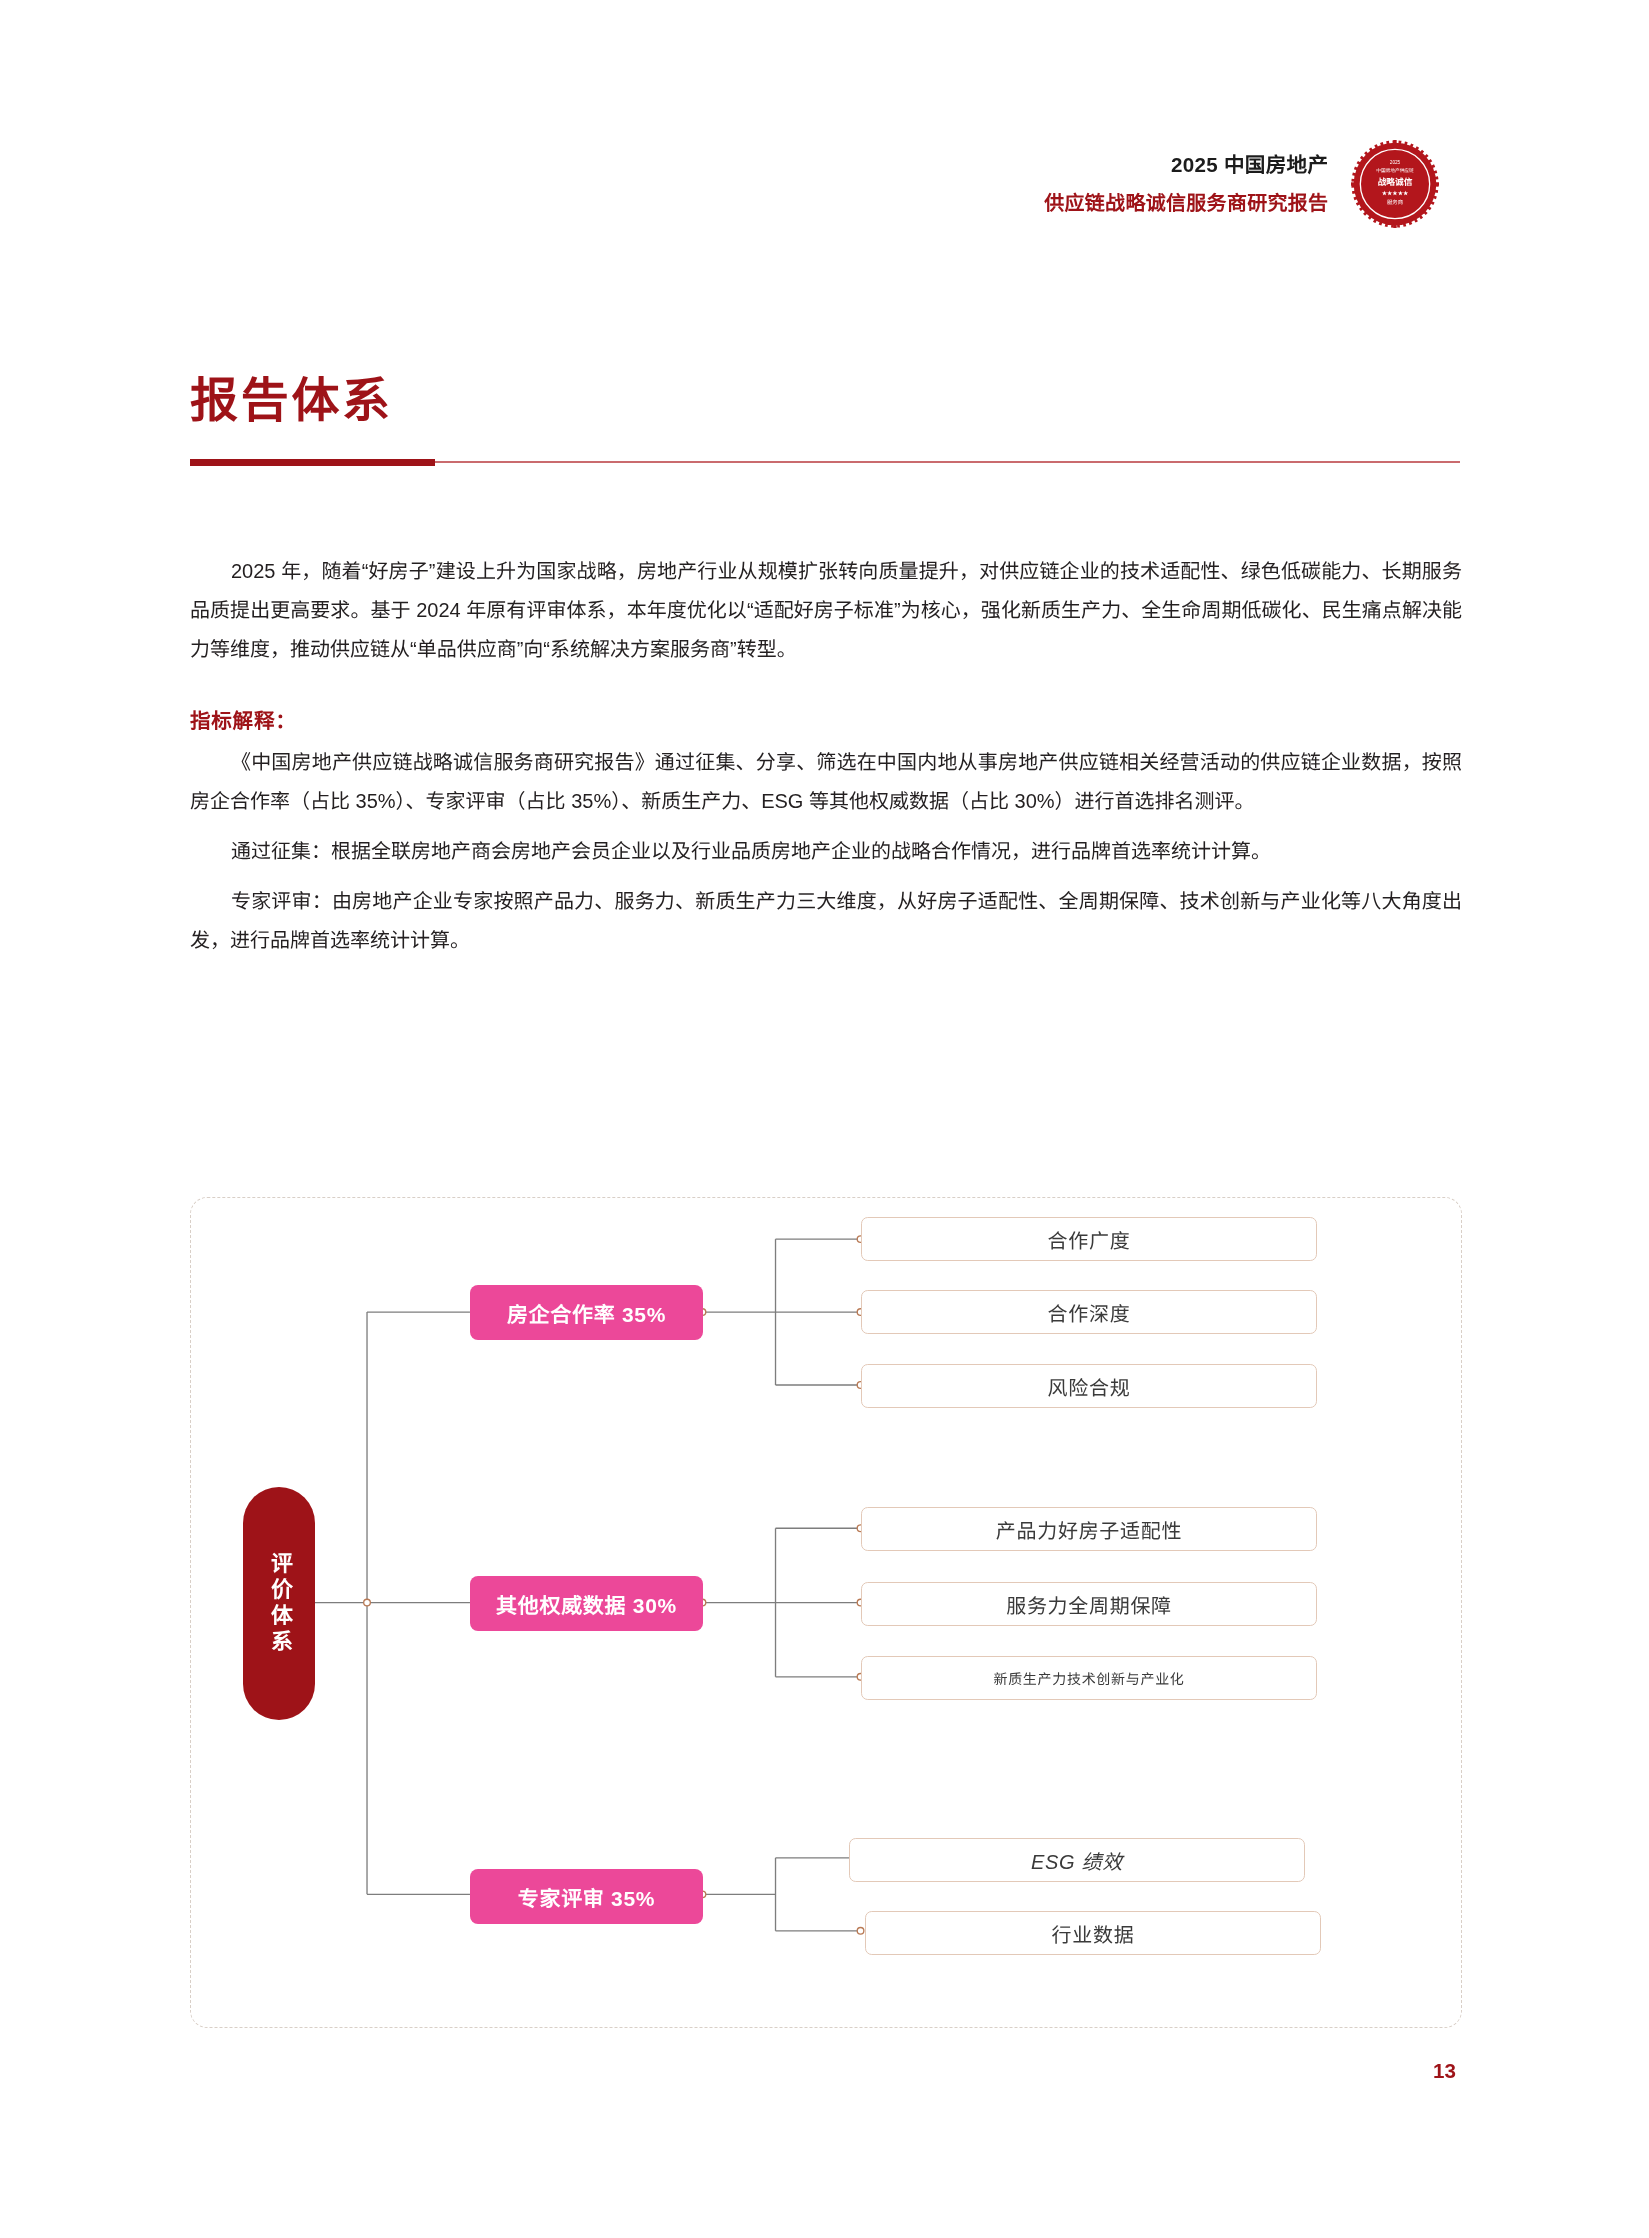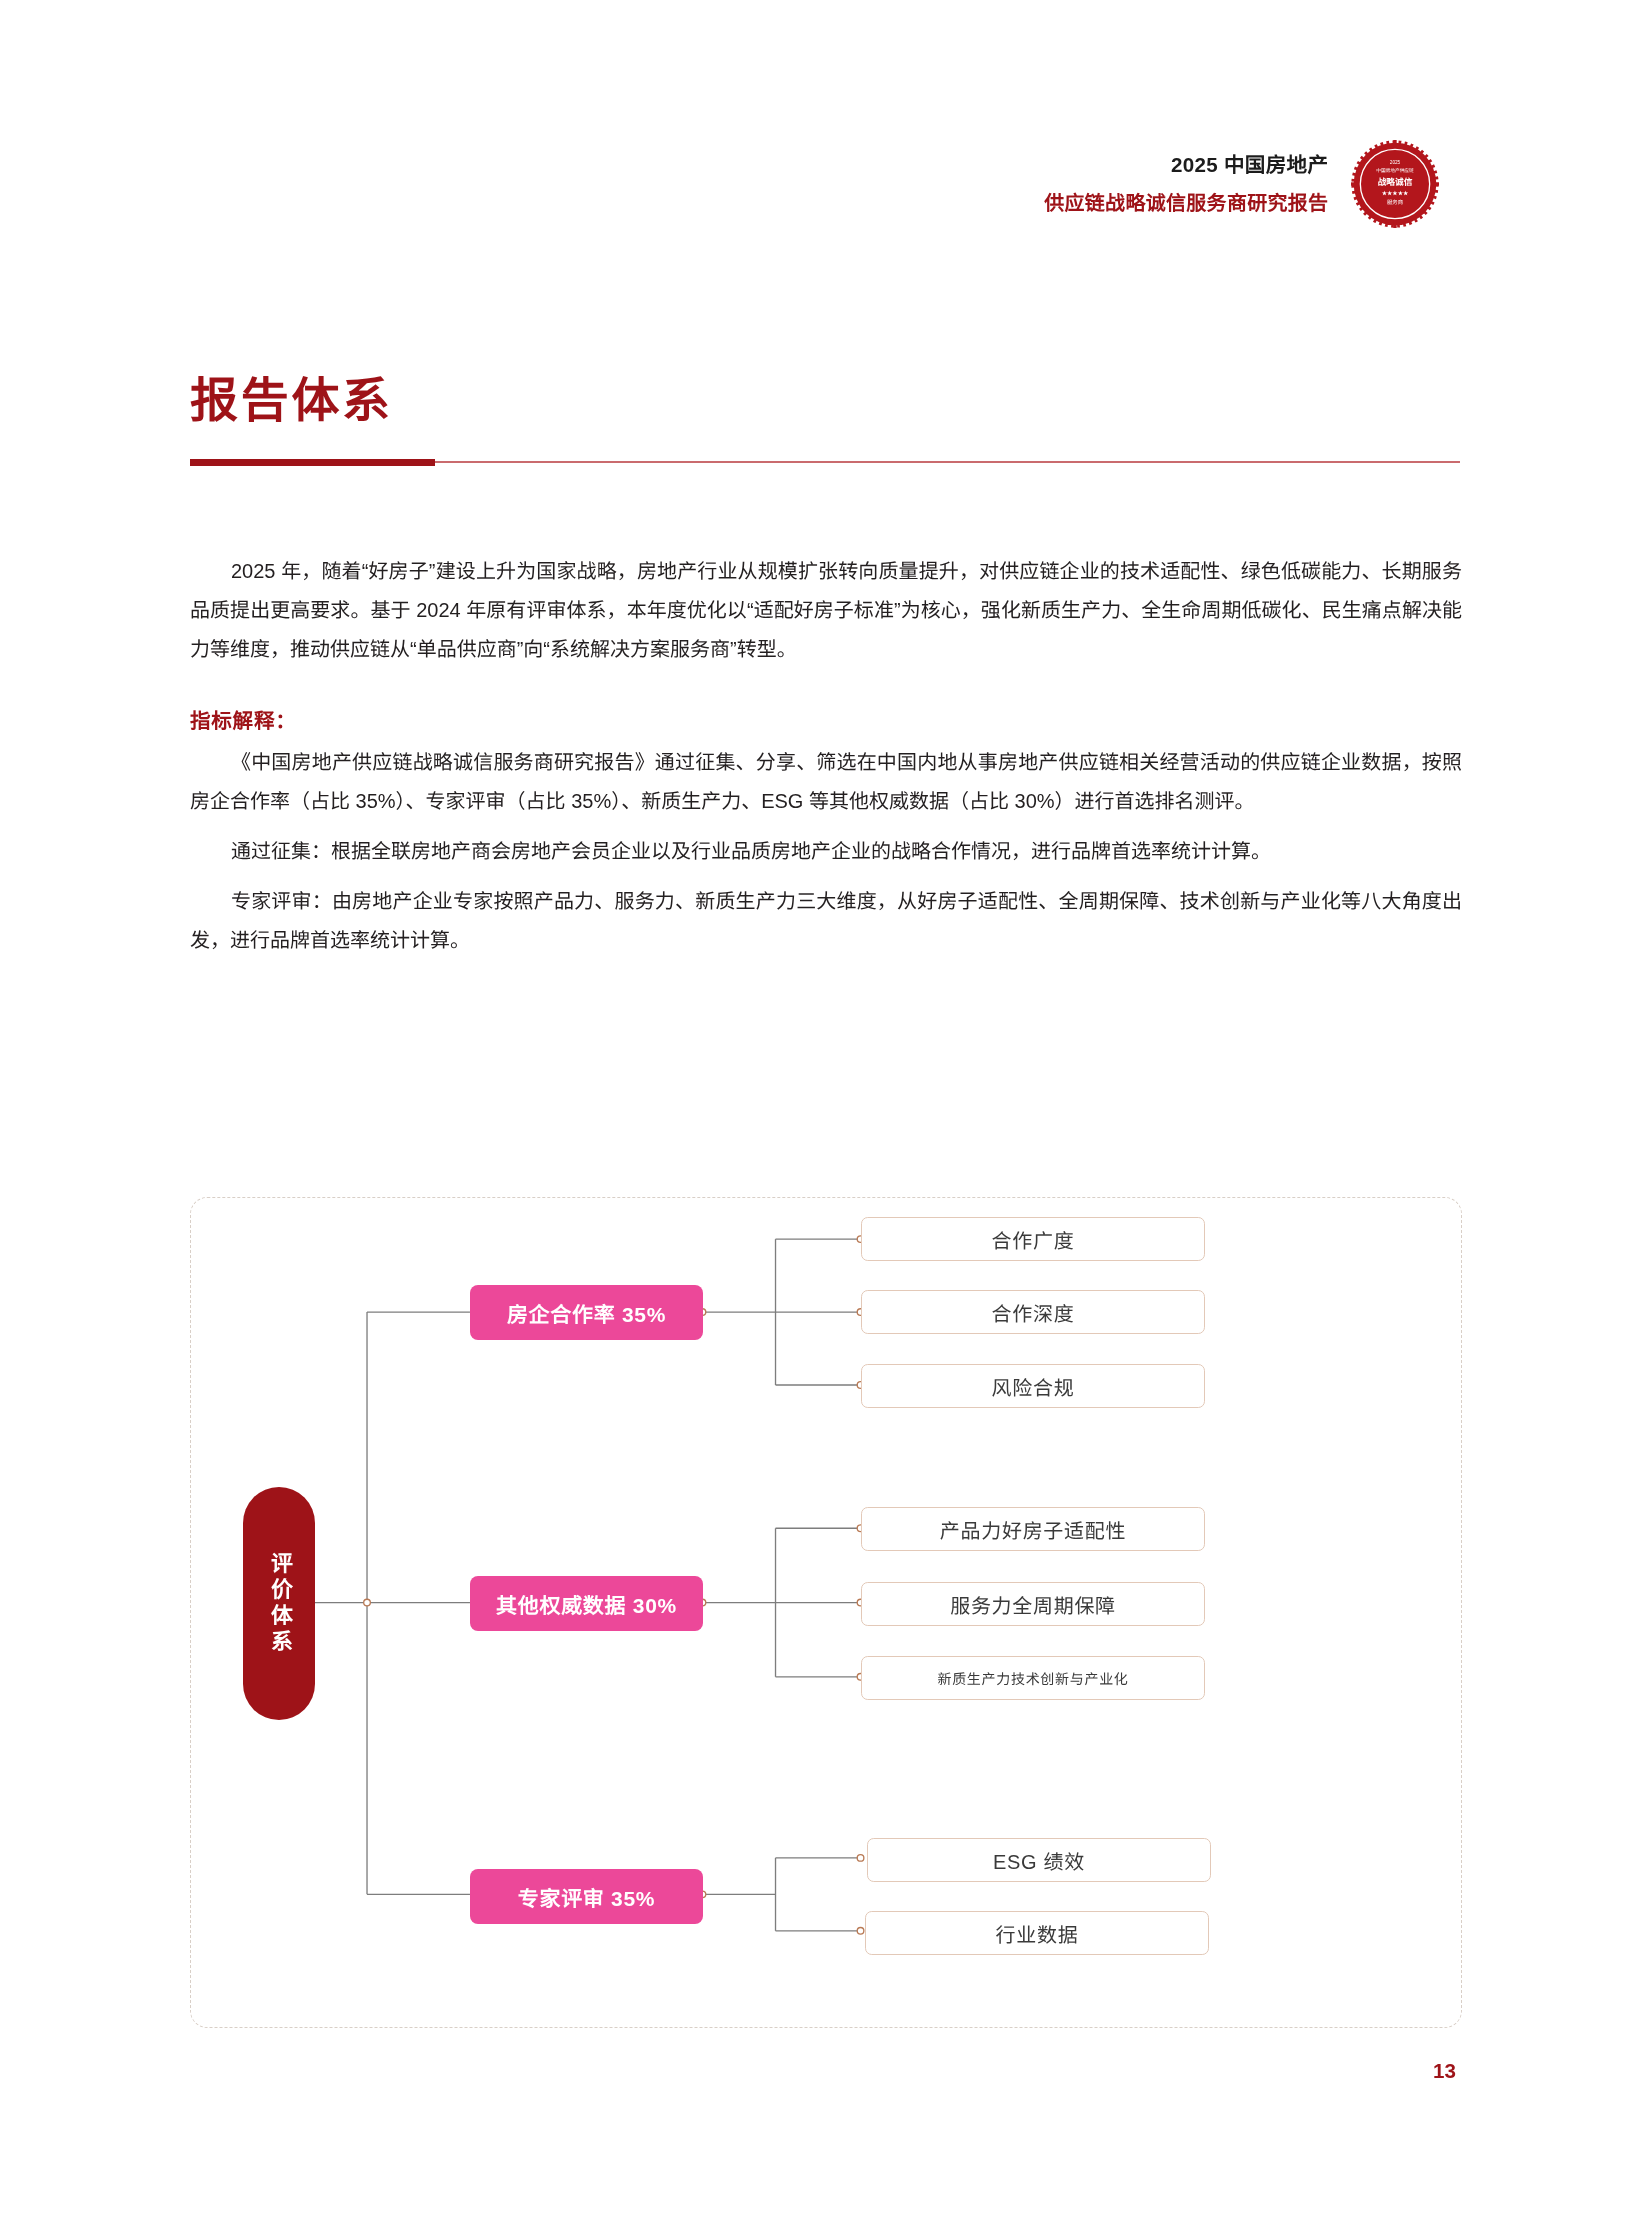--- a/index.html
+++ b/index.html
@@ -158,21 +158,21 @@
     color: #fff;
     font-size: 21px;
     font-weight: 700;
     display: flex;
     align-items: center;
     justify-content: center;
     letter-spacing: 0.7px;
   }
   .leaf-node {
     position: absolute;
-    width: 344px;
+    width: 456px;
     height: 44px;
     border: 1.3px solid #e3c9b8;
     border-radius: 6.7px;
     background: #fff;
     color: #3a3a3a;
     font-size: 20px;
     display: flex;
     align-items: center;
     justify-content: center;
     box-sizing: border-box;
@@ -291,19 +291,19 @@
     <div class="mid-node" style="left:279px; top:671px;">专家评审 35%</div>
 
     <div class="leaf-node" style="left:670px; top:19px;">合作广度</div>
     <div class="leaf-node" style="left:670px; top:166px;">风险合规</div>
     <div class="leaf-node" style="left:670px; top:92px;">合作深度</div>
 
     <div class="leaf-node" style="left:670px; top:309px;">产品力好房子适配性</div>
     <div class="leaf-node" style="left:670px; top:384px;font-family:Liberation Mono, monospace;">服务力全周期保障</div>
     <div class="leaf-node wide" style="left:670px; top:458px;">新质生产力技术创新与产业化</div>
 
-    <div class="leaf-node" style="left:676px; top:640px;">ESG 绩效</div>
+    <div class="leaf-node" style="left:658px; top:640px;font-style:italic;">ESG 绩效</div>
     <div class="leaf-node" style="left:674px; top:713px;">行业数据</div>
   </div>
 </div>
 
 <div class="page-number">13</div>
 
 
 </body></html>

